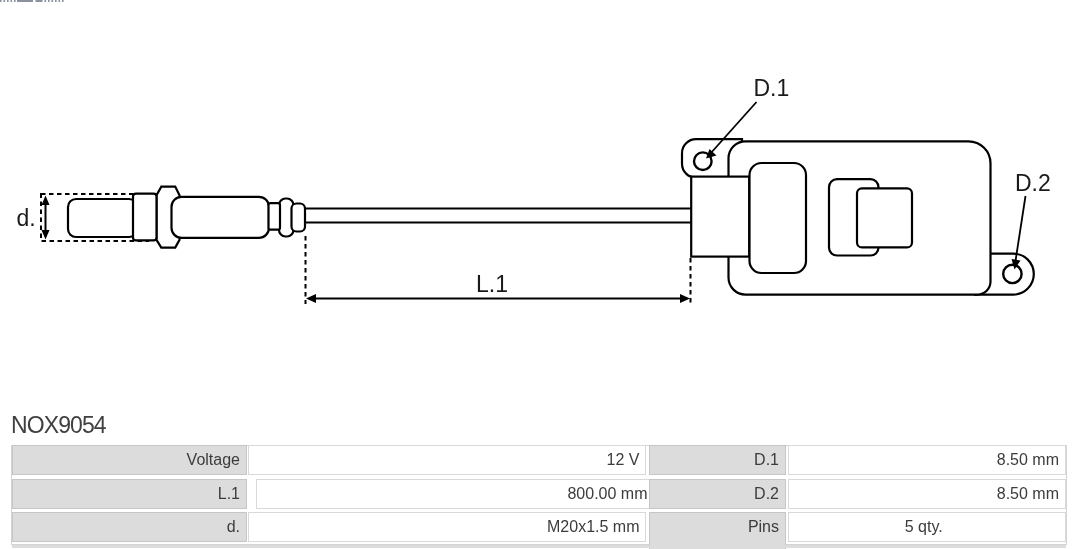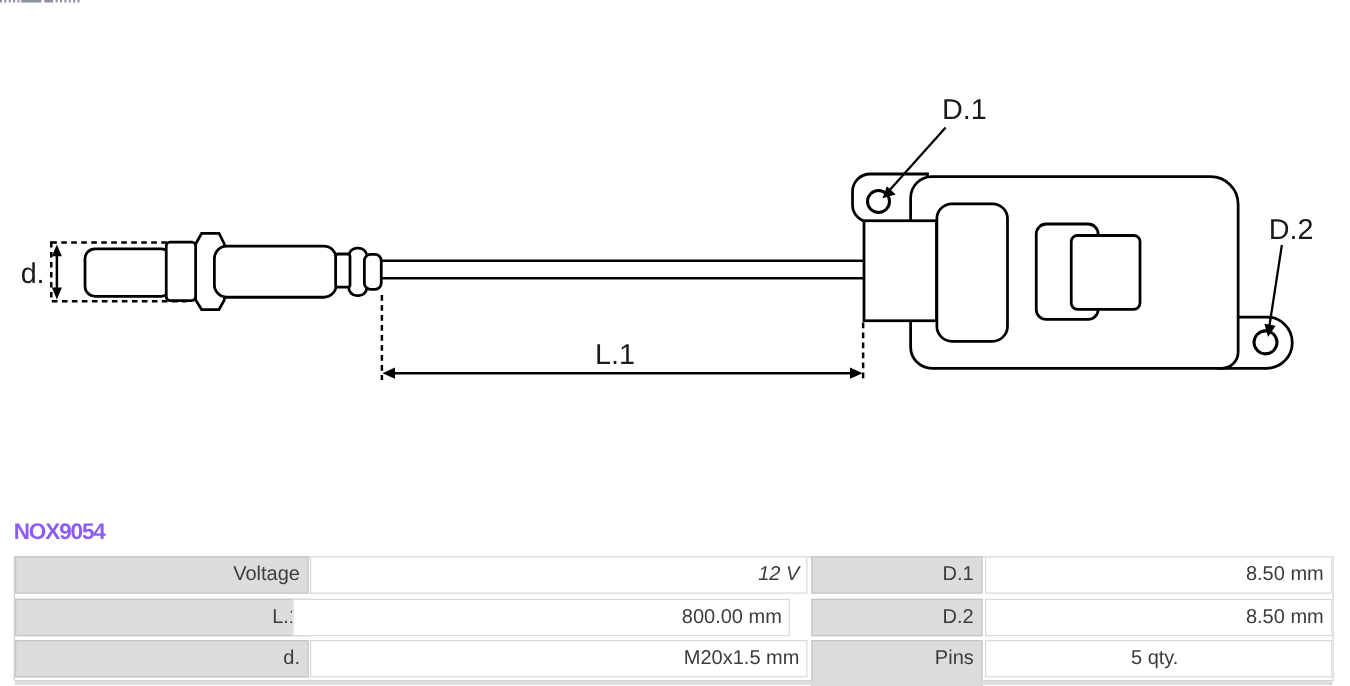--- a/index.html
+++ b/index.html
@@ -81,31 +81,31 @@
   <path d="M1014.5,269.5 L1020.5,260.5 L1011.5,259 Z" fill="#000"></path>
 
   <g fill="#1a1a1a" stroke="none" font-family="'Liberation Sans',sans-serif" font-size="23px">
     <text x="16.5" y="226">d.</text>
     <text x="492" y="291.5" text-anchor="middle">L.1</text>
     <text x="753.5" y="95.5">D.1</text>
     <text x="1015" y="191">D.2</text>
   </g>
 </svg>
 
-<div style="position:absolute;left:11px;top:413.5px;font-size:18px;line-height:22px;letter-spacing:-0.9px;color:#8b5cf6;font-weight:bold;">NOX9054</div>
+<div style="position:absolute;left:11px;top:413.5px;font-size:23px;line-height:22px;letter-spacing:-0.9px;color:#404040;">NOX9054</div>
 
 <div style="position:absolute;left:10.5px;top:444.5px;width:1054px;height:98px;border:1px solid #d4d4d4;"></div>
 
 <div class="cell lbl" style="left:11.5px;top:445px;width:235px;height:30px;">Voltage</div>
-<div class="cell val" style="left:248px;top:445px;width:398px;height:30px;font-style:italic;">12 V</div>
+<div class="cell val" style="left:248px;top:445px;width:398px;height:30px;">12 V</div>
 <div class="cell lbl" style="left:648.5px;top:445px;width:137px;height:30px;">D.1</div>
 <div class="cell val" style="left:787.5px;top:445px;width:278px;height:30px;">8.50 mm</div>
 
 <div class="cell lbl" style="left:11.5px;top:478.5px;width:235px;height:30px;">L.1</div>
-<div class="cell val" style="left:234px;top:478.5px;width:398px;height:30px;">800.00 mm</div>
+<div class="cell val" style="left:256px;top:478.5px;width:398px;height:30px;">800.00 mm</div>
 <div class="cell lbl" style="left:648.5px;top:478.5px;width:137px;height:30px;">D.2</div>
 <div class="cell val" style="left:787.5px;top:478.5px;width:278px;height:30px;">8.50 mm</div>
 
 <div class="cell lbl" style="left:11.5px;top:512px;width:235px;height:30px;">d.</div>
 <div class="cell val" style="left:248px;top:512px;width:398px;height:30px;text-align:right;">M20x1.5 mm</div>
 <div class="cell lbl" style="left:648.5px;top:512px;width:137px;height:40px;">Pins</div>
 <div class="cell val" style="left:787.5px;top:512px;width:278px;height:30px;text-align:center;">5 qty.</div>
 
 <div style="position:absolute;left:11.5px;top:545.4px;width:1054px;height:2.6px;background:#dcdcdc;"></div>
 

